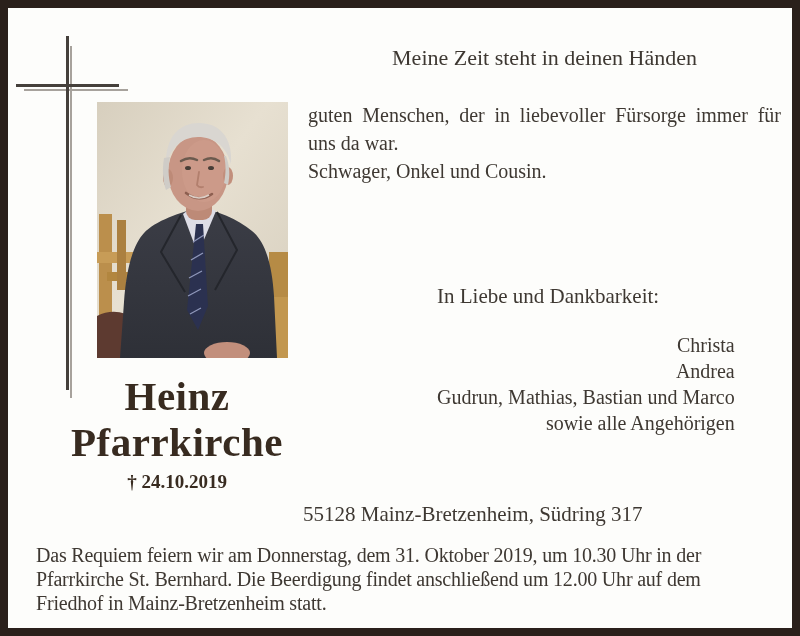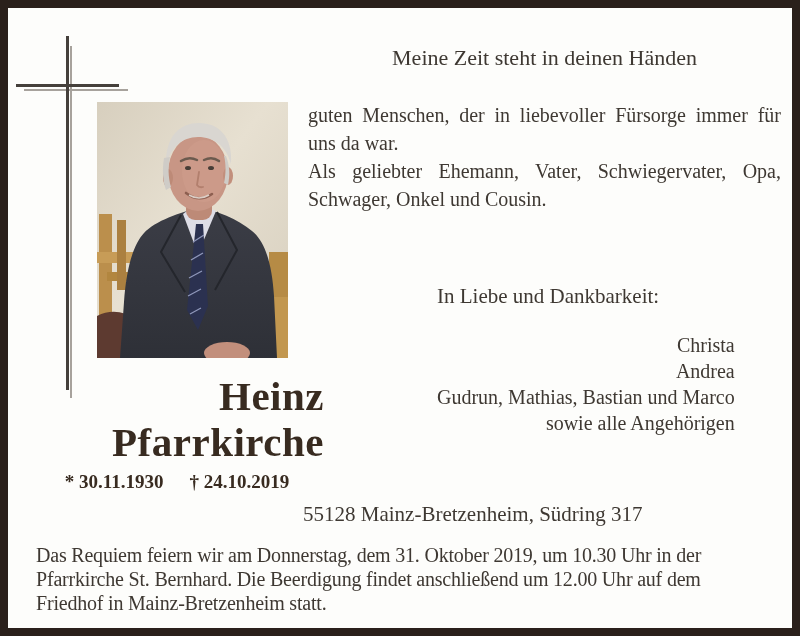--- a/index.html
+++ b/index.html
@@ -41,21 +41,21 @@
   .farewell { left: 308px; top: 101px; width: 473px; font-size: 20px; }
   .farewell .line { line-height: 28px; height: 28px; }
   .jline { text-align-last: justify; }
 
   .tribute-heading { left: 437px; top: 283px; font-size: 21px; line-height: 26px; }
   .mourners { left: 437px; top: 332px; font-size: 20px; text-align: right; }
   .mourners .line { line-height: 26px; }
 
   .name-block {
     left: 30px; top: 373px; width: 294px;
-    text-align: right; color: #382b20;
+    text-align: center; color: #382b20;
   }
   .name-block .name {
     font-size: 41px; line-height: 46px; font-weight: bold;
     letter-spacing: 0.5px; white-space: nowrap;
   }
   .dates {
     margin-top: 6px;
     display: flex; justify-content: center; gap: 26px;
     font-size: 19px; font-weight: bold; line-height: 22px;
     white-space: nowrap;
@@ -140,37 +140,35 @@
 
       <ellipse cx="130" cy="251" rx="23" ry="11" fill="#c28f7c"></ellipse>
     </svg>
   </div>
 
   <div class="abs motto">Meine Zeit steht in deinen Händen</div>
 
   <div class="abs farewell">
     <div class="line jline">guten Menschen, der in liebevoller Fürsorge immer für</div>
     <div class="line">uns da war.</div>
-    <div class="line jline">Als geliebter Ehemann, Vater, Schwiegervater, Opa,</div>
     <div class="line">Schwager, Onkel und Cousin.</div>
   </div>
 
   <div class="abs tribute-heading">In Liebe und Dankbarkeit:</div>
   <div class="abs mourners">
     <div class="line">Christa</div>
     <div class="line">Andrea</div>
     <div class="line">Gudrun, Mathias, Bastian und Marco</div>
     <div class="line">sowie alle Angehörigen</div>
   </div>
 
   <div class="abs name-block">
     <div class="name">Heinz</div>
     <div class="name">Pfarrkirche</div>
     <div class="dates">
-      <span>* 30.11.1930</span>
       <span>† 24.10.2019</span>
     </div>
   </div>
 
   <div class="abs address">55128 Mainz-Bretzenheim, Südring 317</div>
 
   <div class="abs funeral">
     <div class="line">Das Requiem feiern wir am Donnerstag, dem 31. Oktober 2019, um 10.30 Uhr in der</div>
     <div class="line">Pfarrkirche St. Bernhard.  Die Beerdigung findet anschließend um 12.00 Uhr auf dem</div>
     <div class="line">Friedhof in Mainz-Bretzenheim statt.</div>

